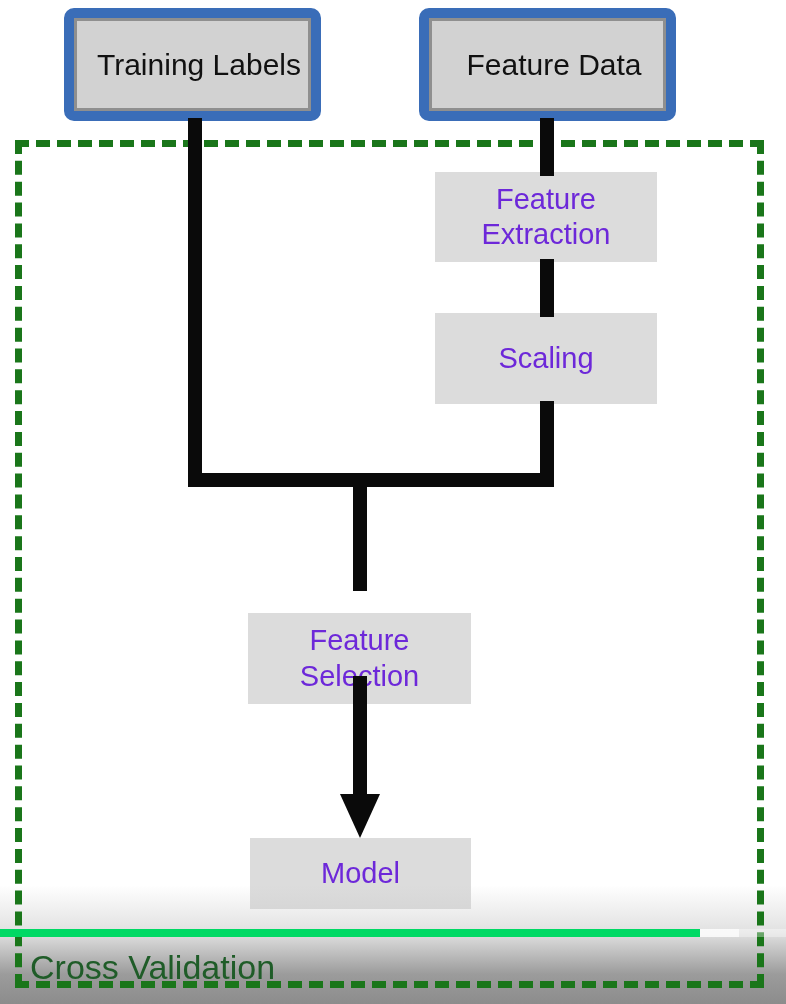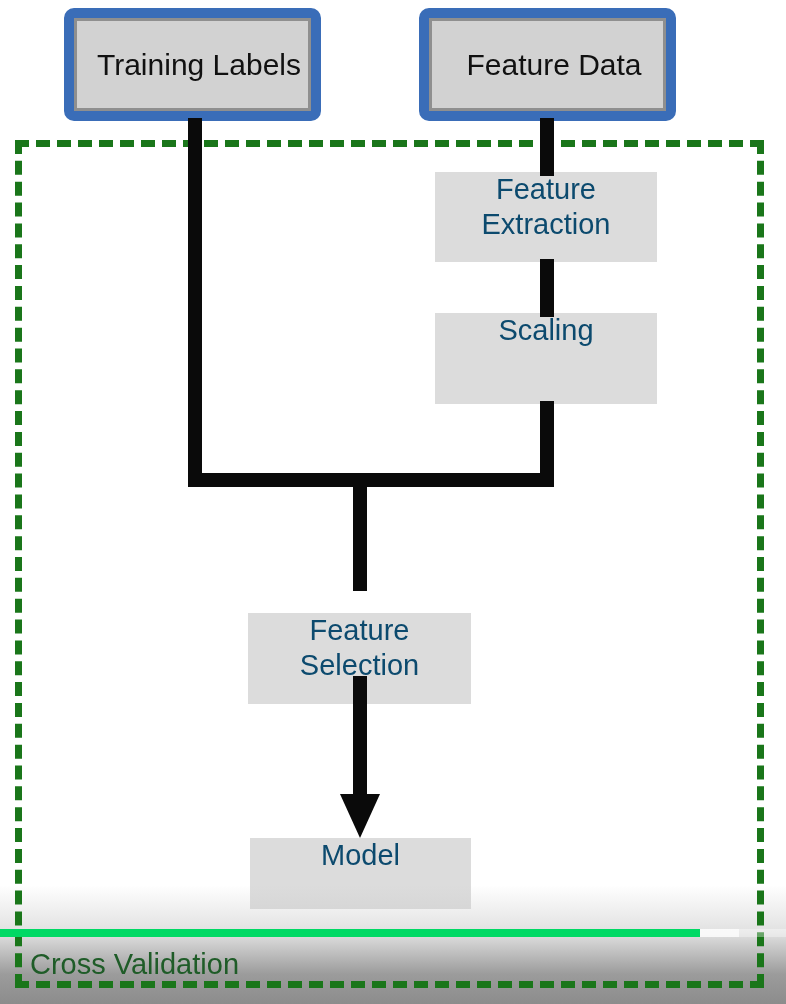--- a/index.html
+++ b/index.html
@@ -18,23 +18,23 @@
     border-radius: 10px;
     background: #d2d2d2;
     box-shadow: inset 0 0 0 3px #8f8f8f;
     display: flex; align-items: center; justify-content: center;
     font-size: 30px; color: #111; z-index: 4; padding-left: 13px;
   }
 
   
   .process-box {
     background: #dcdcdc;
-    display: flex; align-items: flex-start; justify-content: center;
+    display: flex; align-items: center; justify-content: center;
     text-align: center;
-    font-size: 29px; color: #0c4a6e; line-height: 1.22;
+    font-size: 29px; color: #6d28d9; line-height: 1.22;
     z-index: 1;
   }
 
   
   .line { background: #0a0a0a; z-index: 4; }
 
   .arrowhead {
     width: 0; height: 0;
     border-left: 20px solid transparent;
     border-right: 20px solid transparent;
@@ -56,21 +56,21 @@
       rgba(150,150,150,0.95) 75%,
       #8c8c8c 100%);
     z-index: 2;
   }
 
   .progress-track  { background: rgba(255,255,255,0.35); z-index: 5; }
   .progress-buffer { background: rgba(255,255,255,0.70); z-index: 6; }
   .progress-played { background: #00d964; z-index: 7; }
 
   .cv-label {
-    font-size: 29px;
+    font-size: 34px;
     color: #1f5c28;
     z-index: 8;
     white-space: nowrap;
   }
 </style>
 </head>
 <body>
 
 <div class="abs player-gradient" style="left:0; top:885; top:885px; width:786px; height:119px;"></div>
 

